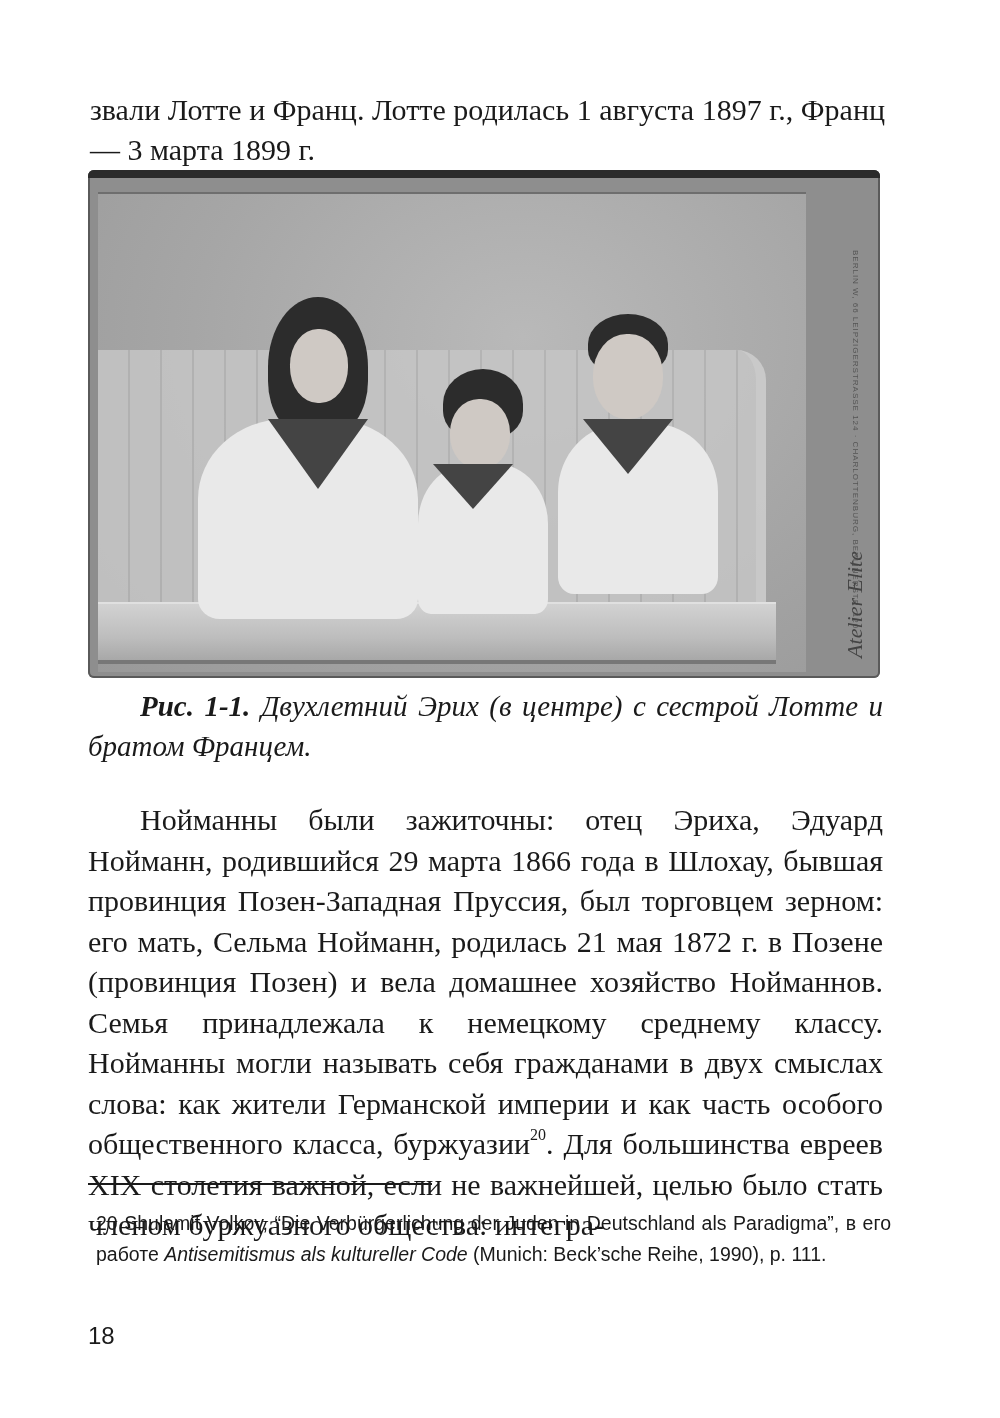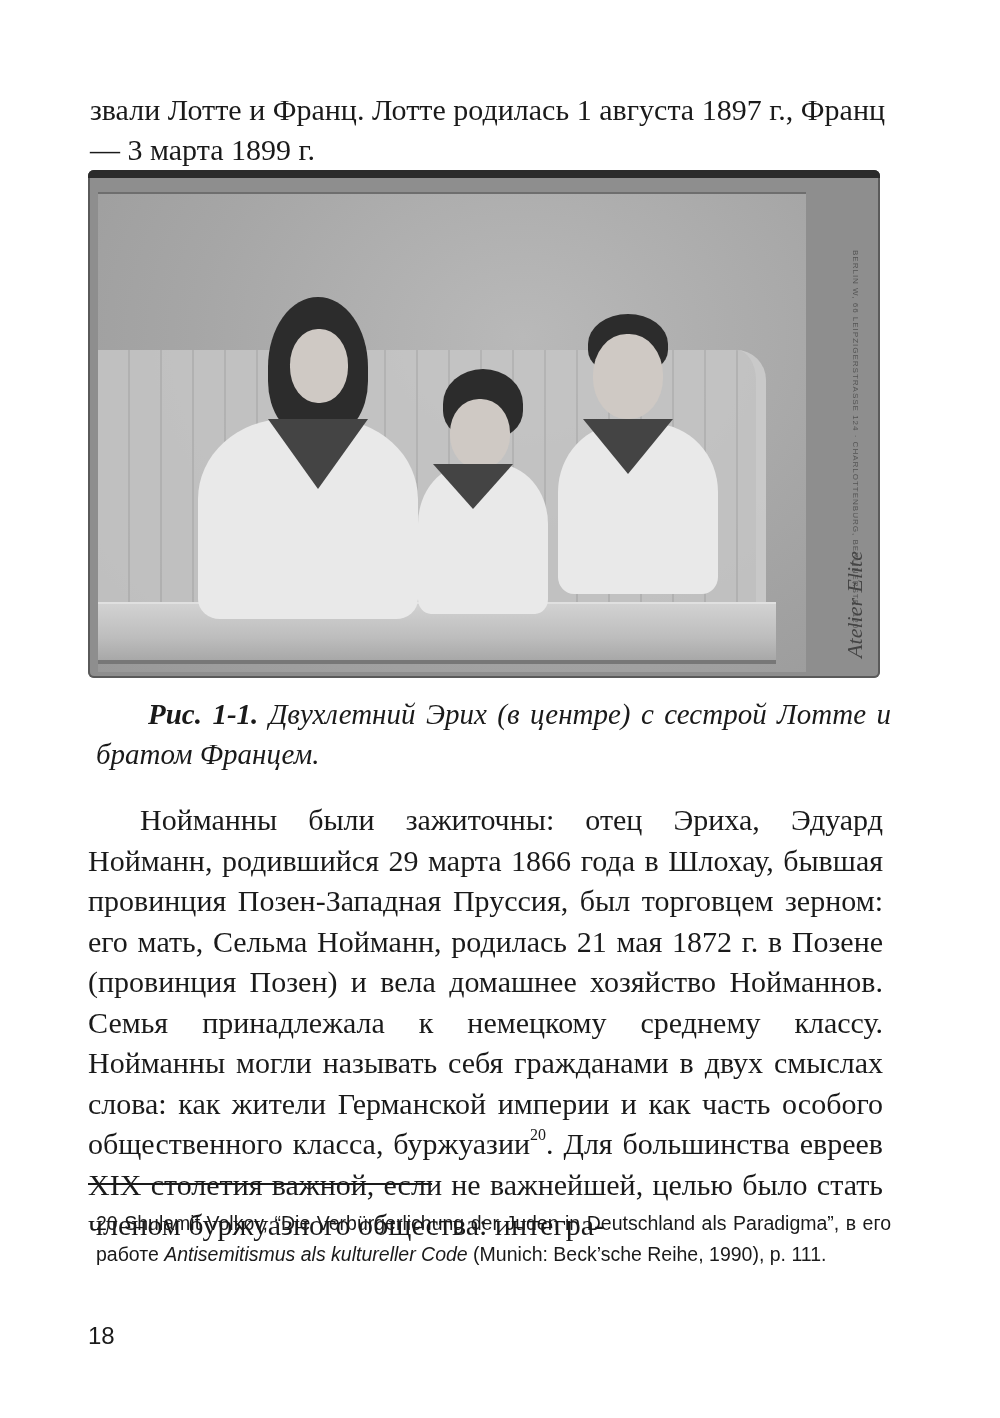--- a/index.html
+++ b/index.html
@@ -106,21 +106,21 @@
         <div class="hair" style="left:50px; top:0px; width:80px; height:60px;"></div>
         <div class="face" style="left:55px; top:20px; width:70px; height:85px;"></div>
         <div class="dress" style="left:20px; top:110px; width:160px; height:170px;"></div>
         <div class="collar" style="left:45px; top:105px; border-left-width:45px; border-right-width:45px; border-top-width:55px;"></div>
       </div>
     </div>
     <div class="stamp-text sans">BERLIN W, 66 LEIPZIGERSTRASSE 124 · CHARLOTTENBURG, BERLINERSTR. 120</div>
     <div class="signature serif">Atelier Elite</div>
   </div>
 
-  <p class="caption serif" style="margin:8px">
+  <p class="caption serif" style="margin:0">
     <span class="cap-label">Рис. 1-1.</span>
     <span>Двухлетний Эрих (в центре) с сестрой Лотте и братом Францем.</span>
   </p>
 
   <p class="body-text serif" style="margin:0"><span>Нойманны были зажиточны: отец Эриха, Эдуард Нойманн, родившийся 29 марта 1866 года в Шлохау, бывшая провинция Позен-Западная Пруссия, был торговцем зерном: его мать, Сельма Нойманн, родилась 21 мая 1872 г. в Позене (провинция Позен) и вела домашнее хозяйство Нойманнов. Семья принадлежала к немецкому среднему классу. Нойманны могли называть себя гражданами в двух смыслах слова: как жители Германской империи и как часть особого общественного класса, буржуазии</span><sup>20</sup><span>. Для большинства евреев XIX столетия важной, если не важнейшей, целью было стать членом буржуазного общества: интегра-</span></p>
 
   <div class="footnote-rule"></div>
 
   <p class="footnote sans" style="margin:8px"><span>20</span> <span>Shulamit Volkov, “Die Verbürgerlichung der Juden in Deutschland als Paradigma”, в его работе </span><i>Antisemitismus als kultureller Code</i><span> (Munich: Beck’sche Reihe, 1990), p. 111.</span></p>
 

